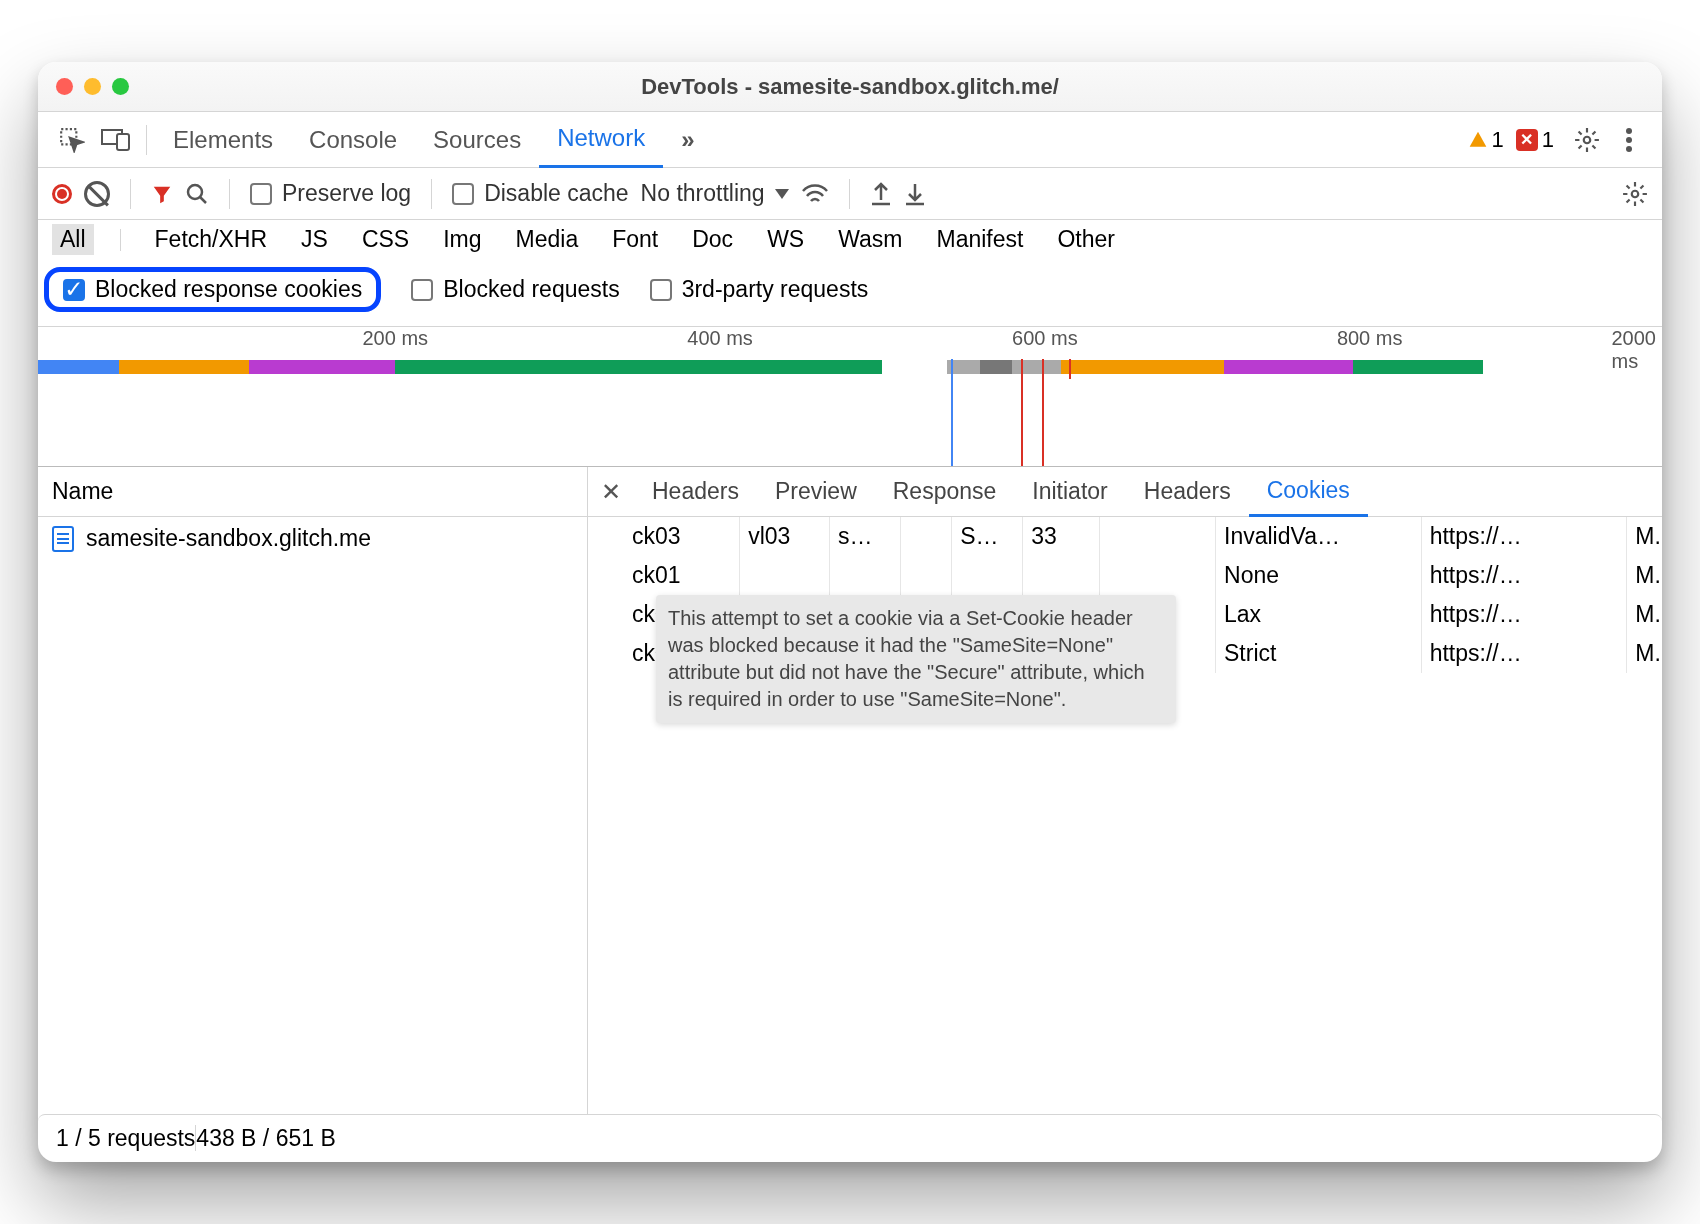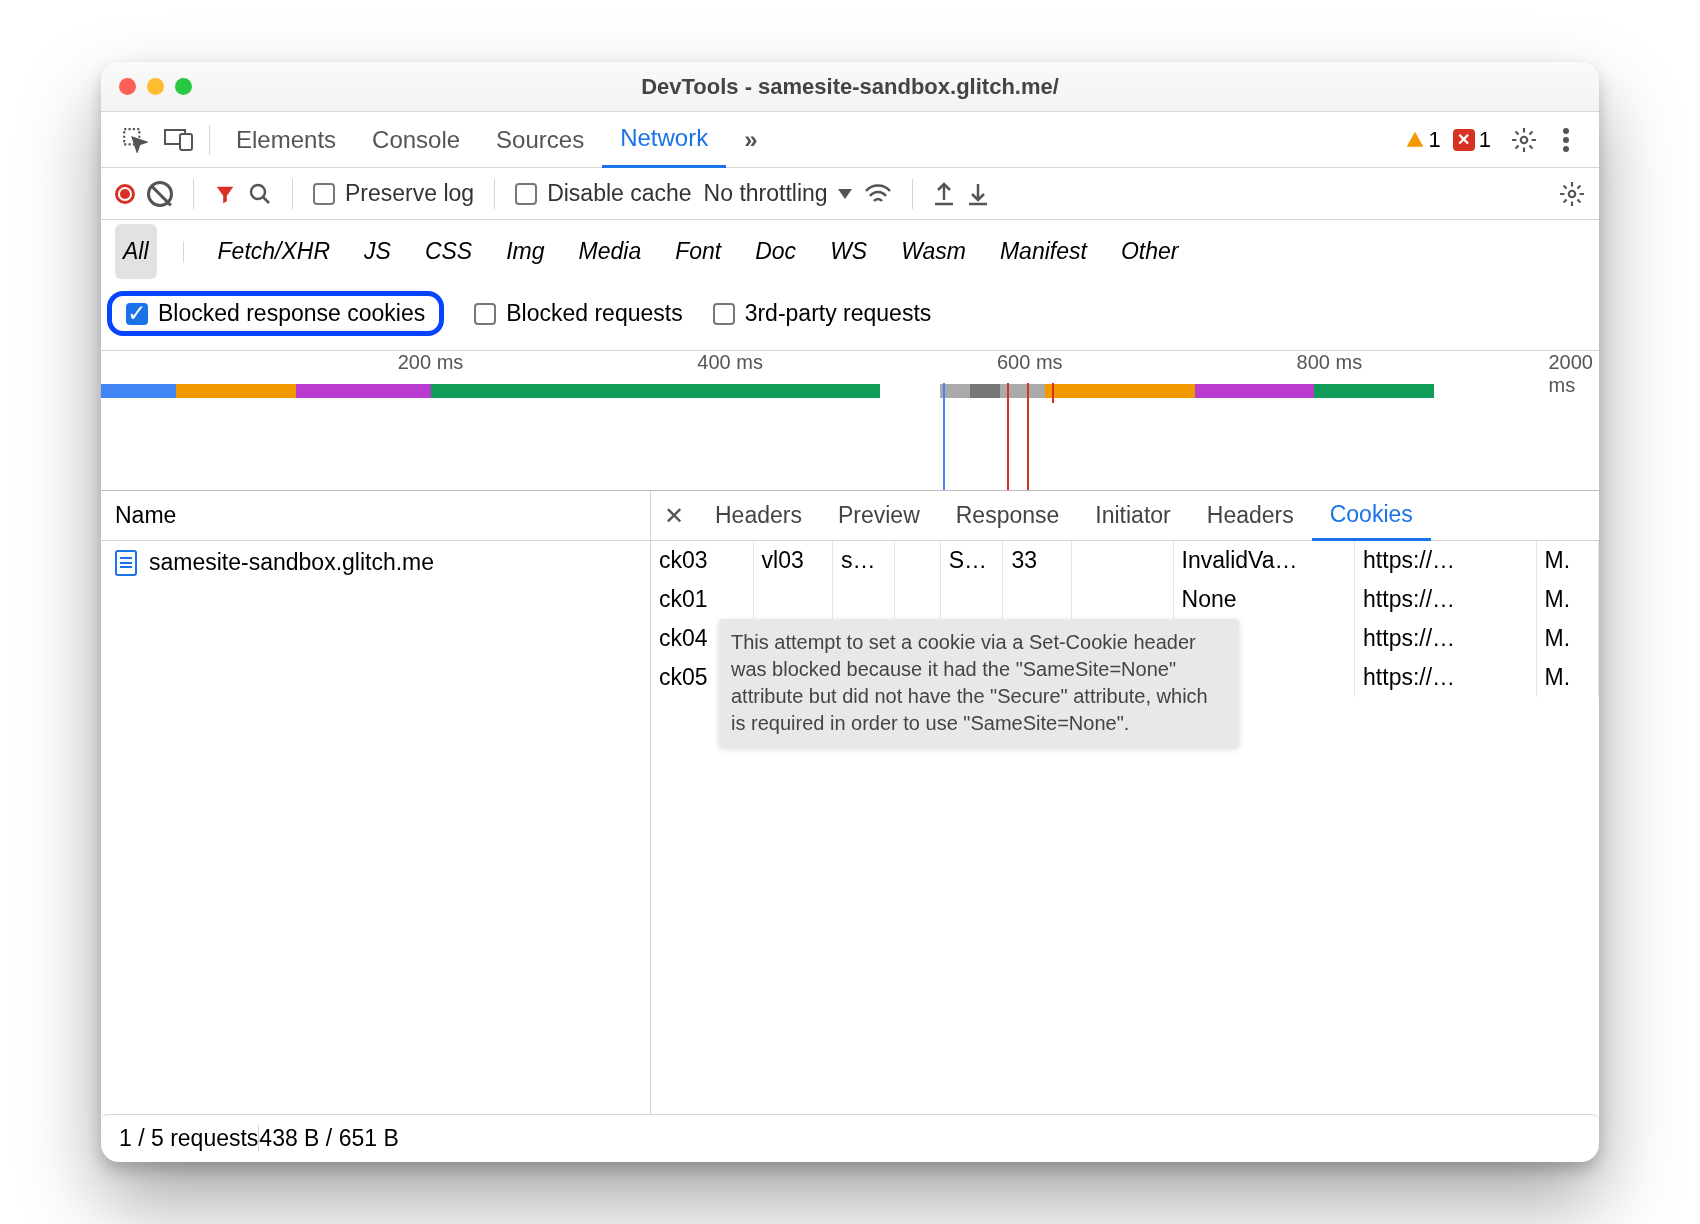--- a/index.html
+++ b/index.html
@@ -1,18 +1,18 @@
 <!DOCTYPE html>
 <html><head>
 <meta charset="utf-8">
 <style>
   :root { --accent:#1a73e8; --border:#d5d5d5; --text:#333; --muted:#666; --hl:#fff6b8; --warn:#f29900; --err:#d93025; --tip:#e8e8e8; }
   *{box-sizing:border-box;font-family:Helvetica,Arial,sans-serif;}
   body{margin:0;background:#fff;display:flex;align-items:center;justify-content:center;height:1224px;width:1700px;}
-  .window{width:1498px;height:1100px;border-radius:18px;background:#fff;overflow:hidden;display:flex;flex-direction:column;box-shadow:0 40px 80px rgba(0,0,0,.35),0 8px 16px rgba(0,0,0,.2);}
+  .window{width:1624px;height:1100px;border-radius:18px;background:#fff;overflow:hidden;display:flex;flex-direction:column;box-shadow:0 40px 80px rgba(0,0,0,.35),0 8px 16px rgba(0,0,0,.2);}
   .titlebar{display:flex;align-items:center;height:50px;background:linear-gradient(#fafafa,#f3f3f3);border-bottom:1px solid var(--border);position:relative;flex:none;}
   .traffic{display:flex;gap:11px;padding-left:18px;z-index:2;}
   .dot{width:17px;height:17px;border-radius:50%;}
   .dot.r{background:#ff5f57}.dot.y{background:#febc2e}.dot.g{background:#28c840}
   .title{position:absolute;left:0;right:0;text-align:center;font-size:22px;font-weight:600;color:#444;}
   .tabrow{display:flex;align-items:center;height:56px;border-bottom:1px solid var(--border);padding:0 12px;gap:0;flex:none;}
   .ticon{width:44px;display:flex;justify-content:center;color:#555;}
   .sep{width:1px;height:30px;background:var(--border);margin:0 8px;}
   .maintab{padding:0 18px;font-size:24px;color:#555;height:56px;display:flex;align-items:center;cursor:pointer;}
   .maintab.active{color:var(--accent);border-bottom:3px solid var(--accent);}
@@ -23,42 +23,42 @@
   .rec{width:20px;height:20px;border:3px solid #d93025;border-radius:50%;display:flex;align-items:center;justify-content:center;}
   .rec::after{content:"";width:10px;height:10px;background:#d93025;border-radius:50%;}
   .stop{width:26px;height:26px;border:3px solid #555;border-radius:50%;position:relative;}
   .stop::after{content:"";position:absolute;width:28px;height:3px;background:#555;transform:rotate(45deg);top:10px;left:-3px;}
   .cb{width:22px;height:22px;border:2px solid #777;border-radius:4px;display:inline-flex;align-items:center;justify-content:center;flex:none;background:#fff;}
   .cb.on{background:var(--accent);border-color:var(--accent);color:#fff;}
   .cblbl{display:flex;align-items:center;gap:10px;cursor:pointer;}
   .filterbar{display:flex;align-items:center;height:52px;padding:4px 14px;gap:22px;font-size:23px;flex:none;}
   .filterin{width:410px;height:40px;border:1px solid #bbb;border-radius:6px;padding:0 10px;font-size:22px;background:#fff;color:#888}
   .typerow{display:flex;flex-wrap:wrap;gap:18px;padding:4px 14px 6px;font-size:23px;align-items:center;flex:none;}
-  .chip{padding:14px 8px;border-radius:6px;cursor:pointer;font-style:italic;}
+  .chip{padding:2px 8px;border-radius:0;cursor:pointer;}
   .chip.on{background:#e2e2e2;}
   .checkrow{display:flex;gap:30px;padding:6px 14px 14px;font-size:23px;align-items:center;flex:none;border-bottom:1px solid var(--border);}
   .highlight{border:5px solid #0644ff;border-radius:16px;padding:4px 14px;margin-left:-8px;}
   .overview{height:140px;border-bottom:1px solid #bbb;position:relative;flex:none;background:#fff;}
   .ticks{position:relative;height:26px;font-size:20px;color:#555}
   .tick{position:absolute;transform:translateX(-50%);}
   .bars{position:relative;height:20px;margin-top:4px;}
   .seg{position:absolute;height:14px;top:3px;}
   .columns{display:flex;border-bottom:1px solid var(--border);flex:none;height:50px;align-items:stretch;font-size:23px;}
   .colL{width:550px;display:flex;align-items:center;padding:0 14px;border-right:1px solid var(--border);}
   .colR{flex:1;display:flex;align-items:center;}
   .close{width:46px;display:flex;align-items:center;justify-content:center;font-size:24px;color:#555;cursor:pointer;}
   .dtab{padding:0 18px;display:flex;align-items:center;height:50px;color:#444;cursor:pointer;}
   .dtab.active{color:var(--accent);border-bottom:3px solid var(--accent);}
   .grid{display:flex;flex:1;min-height:0;}
   .gridL{width:550px;border-right:1px solid var(--border);}
   .fileitem{display:flex;align-items:center;gap:12px;padding:8px 14px;font-size:23px;}
   .fileicon{width:22px;height:26px;border:2px solid var(--accent);border-radius:3px;display:flex;flex-direction:column;justify-content:space-evenly;padding:3px 3px;}
   .fileicon span{height:2px;background:var(--accent);}
   .gridR{flex:1;position:relative;font-size:23px;overflow:hidden;}
-  table{border-collapse:collapse;width:100%;}
+  table{border-collapse:collapse;width:100%;margin-left:36px;}
   td{padding:6px 8px;border-right:1px solid #e6e6e6;white-space:nowrap;overflow:hidden;text-overflow:ellipsis;}
   tr.hl td{background:var(--hl);}
   .warnicon{color:var(--warn);font-weight:bold;}
   .tooltip{position:absolute;top:78px;left:68px;width:520px;background:var(--tip);border-radius:4px;padding:10px 12px;font-size:20px;color:#444;line-height:1.35;box-shadow:0 2px 6px rgba(0,0,0,.15);}
   .status{display:flex;padding:10px 18px;font-size:23px;border-top:1px solid var(--border);flex:none;border-radius:7px;}
   .vline{position:absolute;top:32px;bottom:0;width:2px;}
   svg{display:block}
 </style>
 </head>
 <body>

